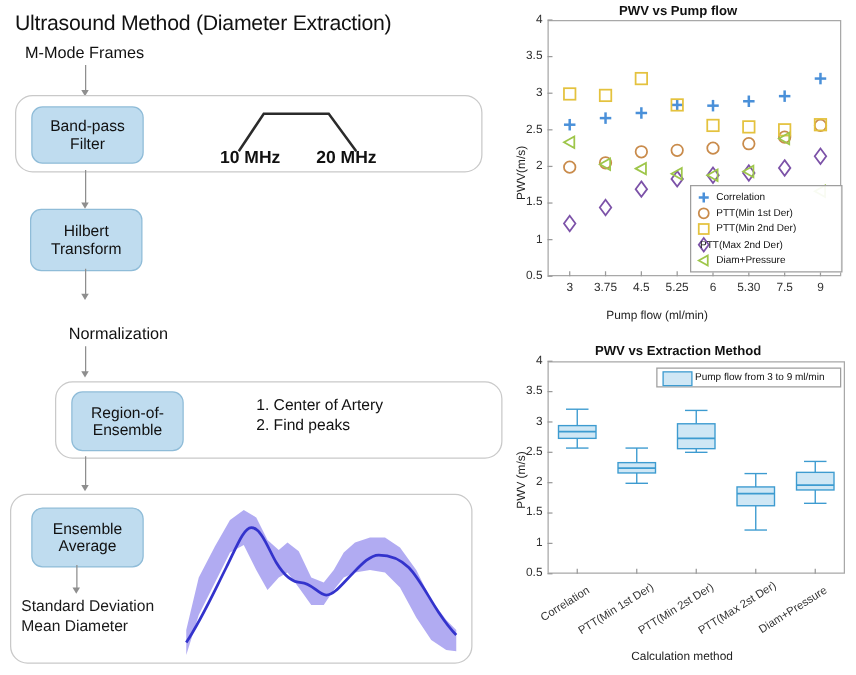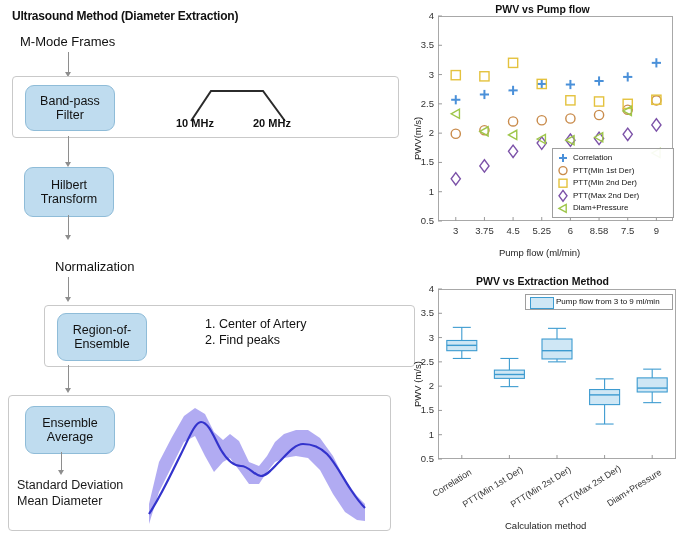--- a/index.html
+++ b/index.html
@@ -2,32 +2,32 @@
 <html><head>
 <meta charset="utf-8">
 <style>
   html,body{margin:0;padding:0;background:#ffffff;}
   body{width:685px;height:540px;position:relative;overflow:hidden;
        font-family:"Liberation Sans","DejaVu Sans",sans-serif;color:#1a1a1a;}
   .panel{position:absolute;}
 
   
   #flow{left:0;top:0;width:400px;height:540px;}
-  .flow-title{position:absolute;left:12px;top:9px;font-size:12px;font-weight:bold;
+  .flow-title{position:absolute;left:12px;top:9px;font-size:17px;font-weight:normal;
               letter-spacing:-0.2px;color:#111;}
   .flow-label{position:absolute;font-size:13px;color:#111;white-space:nowrap;}
-  .stage{position:absolute;border:1px solid #c9c9c9;border-radius:4px;background:#fff;padding-left:13px;}
+  .stage{position:absolute;border:1px solid #c9c9c9;border-radius:14px;background:#fff;}
   .chip{position:absolute;background:#bfdcef;border:1px solid #8fbcd8;border-radius:9px;
         display:flex;align-items:center;justify-content:center;text-align:center;
         font-size:12.5px;line-height:1.12;color:#111;}
   .vline{position:absolute;width:1px;background:#8e8e8e;}
   .arrowhead{position:absolute;width:0;height:0;border-left:3.5px solid transparent;
              border-right:3.5px solid transparent;border-top:5px solid #8e8e8e;}
   .roi-list{position:absolute;font-size:12.5px;line-height:1.25;color:#111;}
-  .mhz{position:absolute;font-size:11px;font-weight:bold;color:#111;}
+  .mhz{position:absolute;font-size:14px;font-weight:bold;color:#111;}
 
   
   .chart-title{position:absolute;width:100%;text-align:center;font-size:10.5px;
                font-weight:bold;color:#111;}
   .axis-box{position:absolute;border:1px solid #a8a8a8;background:#fff;box-sizing:border-box;}
   .ytick,.xtick{position:absolute;font-size:9.5px;color:#333;white-space:nowrap;}
   .ytick{text-align:right;}
   .xtick{text-align:center;}
   .axlabel{position:absolute;font-size:9.5px;color:#222;white-space:nowrap;}
   .ylabel-rot{transform-origin:0 0;transform:rotate(-90deg);}
@@ -211,27 +211,27 @@
       <div class="ytick" style="left:5px;top:127.14285714285717px;width:29px;">2</div>
       <div class="ytick" style="left:5px;top:97.85714285714286px;width:29px;">2.5</div>
       <div class="ytick" style="left:5px;top:68.57142857142856px;width:29px;">3</div>
       <div class="ytick" style="left:5px;top:39.285714285714306px;width:29px;">3.5</div>
       <div class="ytick" style="left:5px;top:10px;width:29px;">4</div>
       <div class="xtick" style="left:35.76829268292683px;top:225px;width:40px;">3</div>
       <div class="xtick" style="left:64.42682926829269px;top:225px;width:40px;">3.75</div>
       <div class="xtick" style="left:93.08536585365854px;top:225px;width:40px;">4.5</div>
       <div class="xtick" style="left:121.7439024390244px;top:225px;width:40px;">5.25</div>
       <div class="xtick" style="left:150.40243902439025px;top:225px;width:40px;">6</div>
-      <div class="xtick" style="left:179.0609756097561px;top:225px;width:40px;">8.58</div>
+      <div class="xtick" style="left:179.0609756097561px;top:225px;width:40px;">5.30</div>
       <div class="xtick" style="left:207.71951219512195px;top:225px;width:40px;">7.5</div>
       <div class="xtick" style="left:236.3780487804878px;top:225px;width:40px;">9</div>
     </div>
   <div class="axlabel" style="left:0;top:0;width:0;" id="sc-ylab"></div>
   <div class="axlabel ylabel-rot" style="left:12px;top:160px;">PWV(m/s)</div>
-  <div class="axlabel" style="left:99px;top:247px;">Pump flow (ml/min)</div>
+  <div class="axlabel" style="left:85px;top:247px;">Pump flow (ml/min)</div>
 
   <div class="legend-box" id="sc-legend" style="left:152px;top:148px;width:122px;height:70px;"></div>
   <svg id="sc-legend-svg" width="285" height="268">
       <g>
         <line x1="159" y1="158" x2="167" y2="158" stroke="#4a90d9" stroke-width="2"></line>
         <line x1="163" y1="154" x2="163" y2="162" stroke="#4a90d9" stroke-width="2"></line>
       </g>
       <g>
         <circle cx="163" cy="170.6" r="4" fill="none" stroke="#c98b4b" stroke-width="1.4"></circle>
       </g>
@@ -242,21 +242,21 @@
         <polygon points="163,190.4 167,195.8 163,201.20000000000002 159,195.8" fill="none" stroke="#7c52a8" stroke-width="1.4"></polygon>
       </g>
       <g>
         <polygon points="159,208.4 166.2,204.4 166.2,212.4" fill="none" stroke="#9ec64a" stroke-width="1.4"></polygon>
       </g>
     </svg>
   <div id="sc-legend-rows">
       <div class="legend-row" style="left:173px;top:153px;">Correlation</div>
       <div class="legend-row" style="left:173px;top:165.6px;">PTT(Min 1st Der)</div>
       <div class="legend-row" style="left:173px;top:178.2px;">PTT(Min 2nd Der)</div>
-      <div class="legend-row" style="left:173px;top:190.8px;">PTT(Max 2nd Der)</div>
+      <div class="legend-row" style="left:160px;top:190.8px;">PTT(Max 2nd Der)</div>
       <div class="legend-row" style="left:173px;top:203.4px;">Diam+Pressure</div>
     </div>
 </div>
 
 <div class="panel" id="boxp" style="left:400px;top:272px;width:285px;height:268px;">
   <div class="chart-title" style="top:3px;">PWV vs Extraction Method</div>
   <div class="axis-box" id="bp-box" style="left:38px;top:17px;width:238px;height:170px;"></div>
   <svg id="bp-svg" width="285" height="268">
       <line x1="38" y1="187" x2="42" y2="187" stroke="#9a9a9a" stroke-width="1"></line>
       <line x1="38" y1="162.71428571428572" x2="42" y2="162.71428571428572" stroke="#9a9a9a" stroke-width="1"></line>

